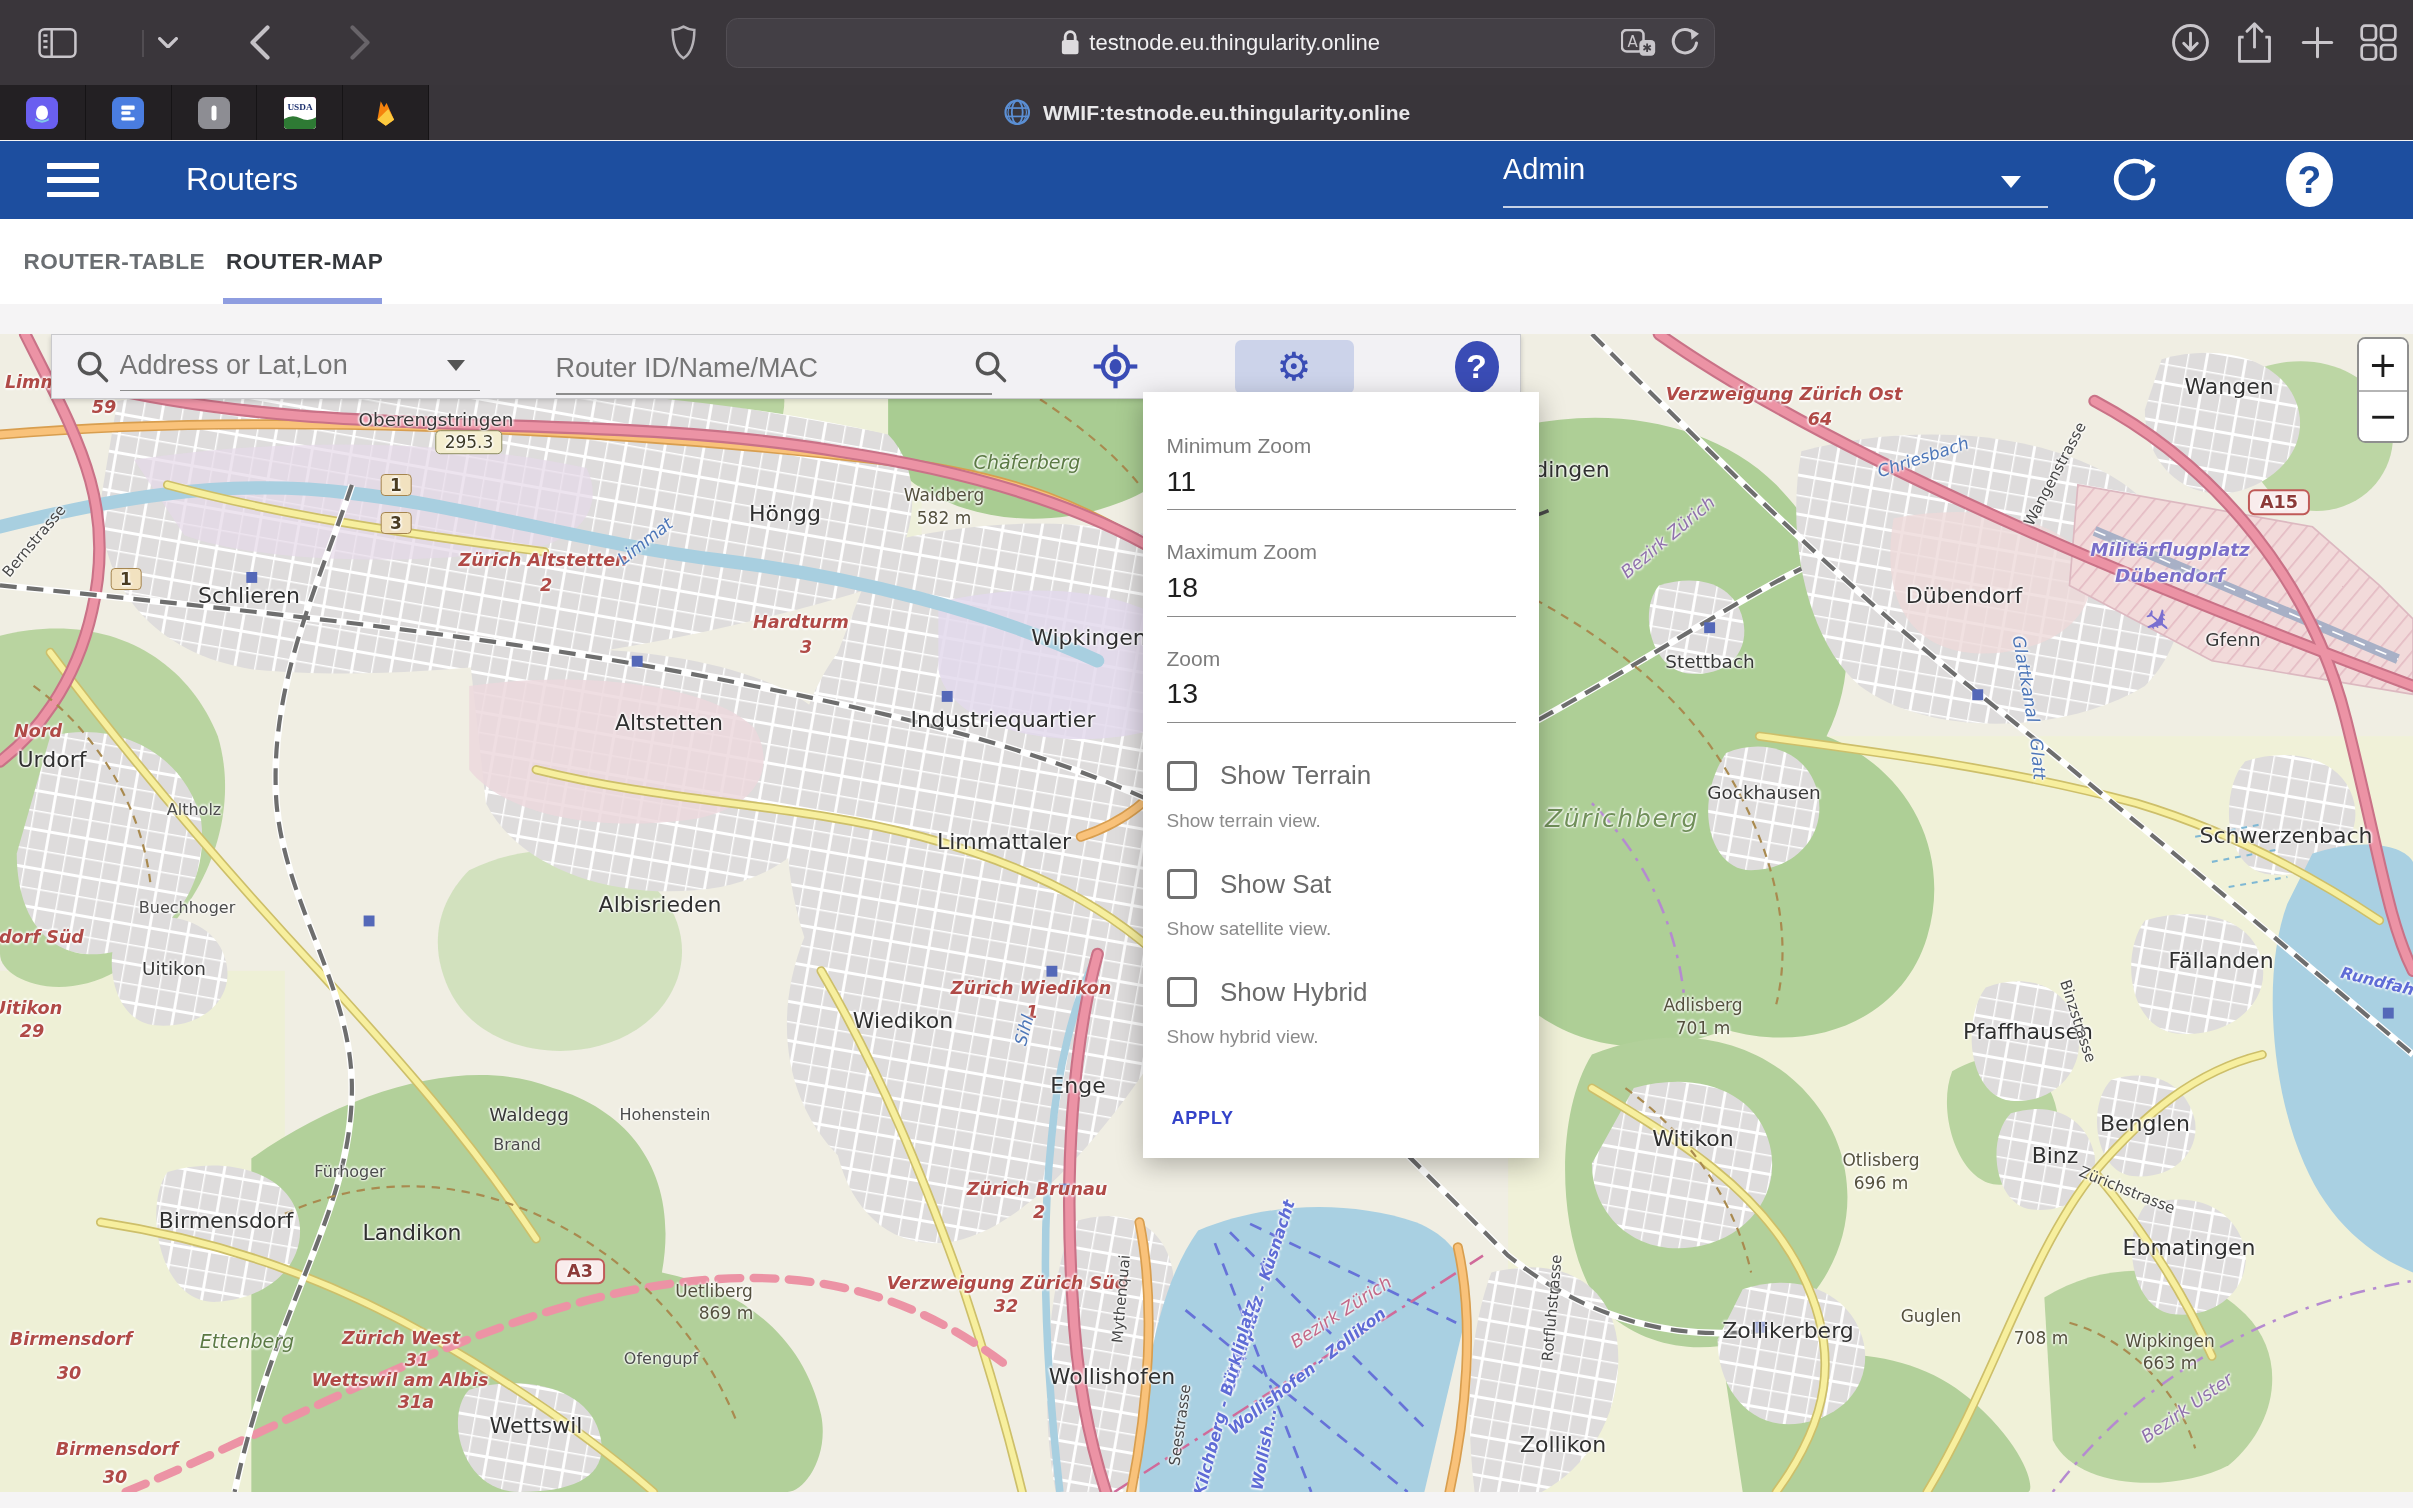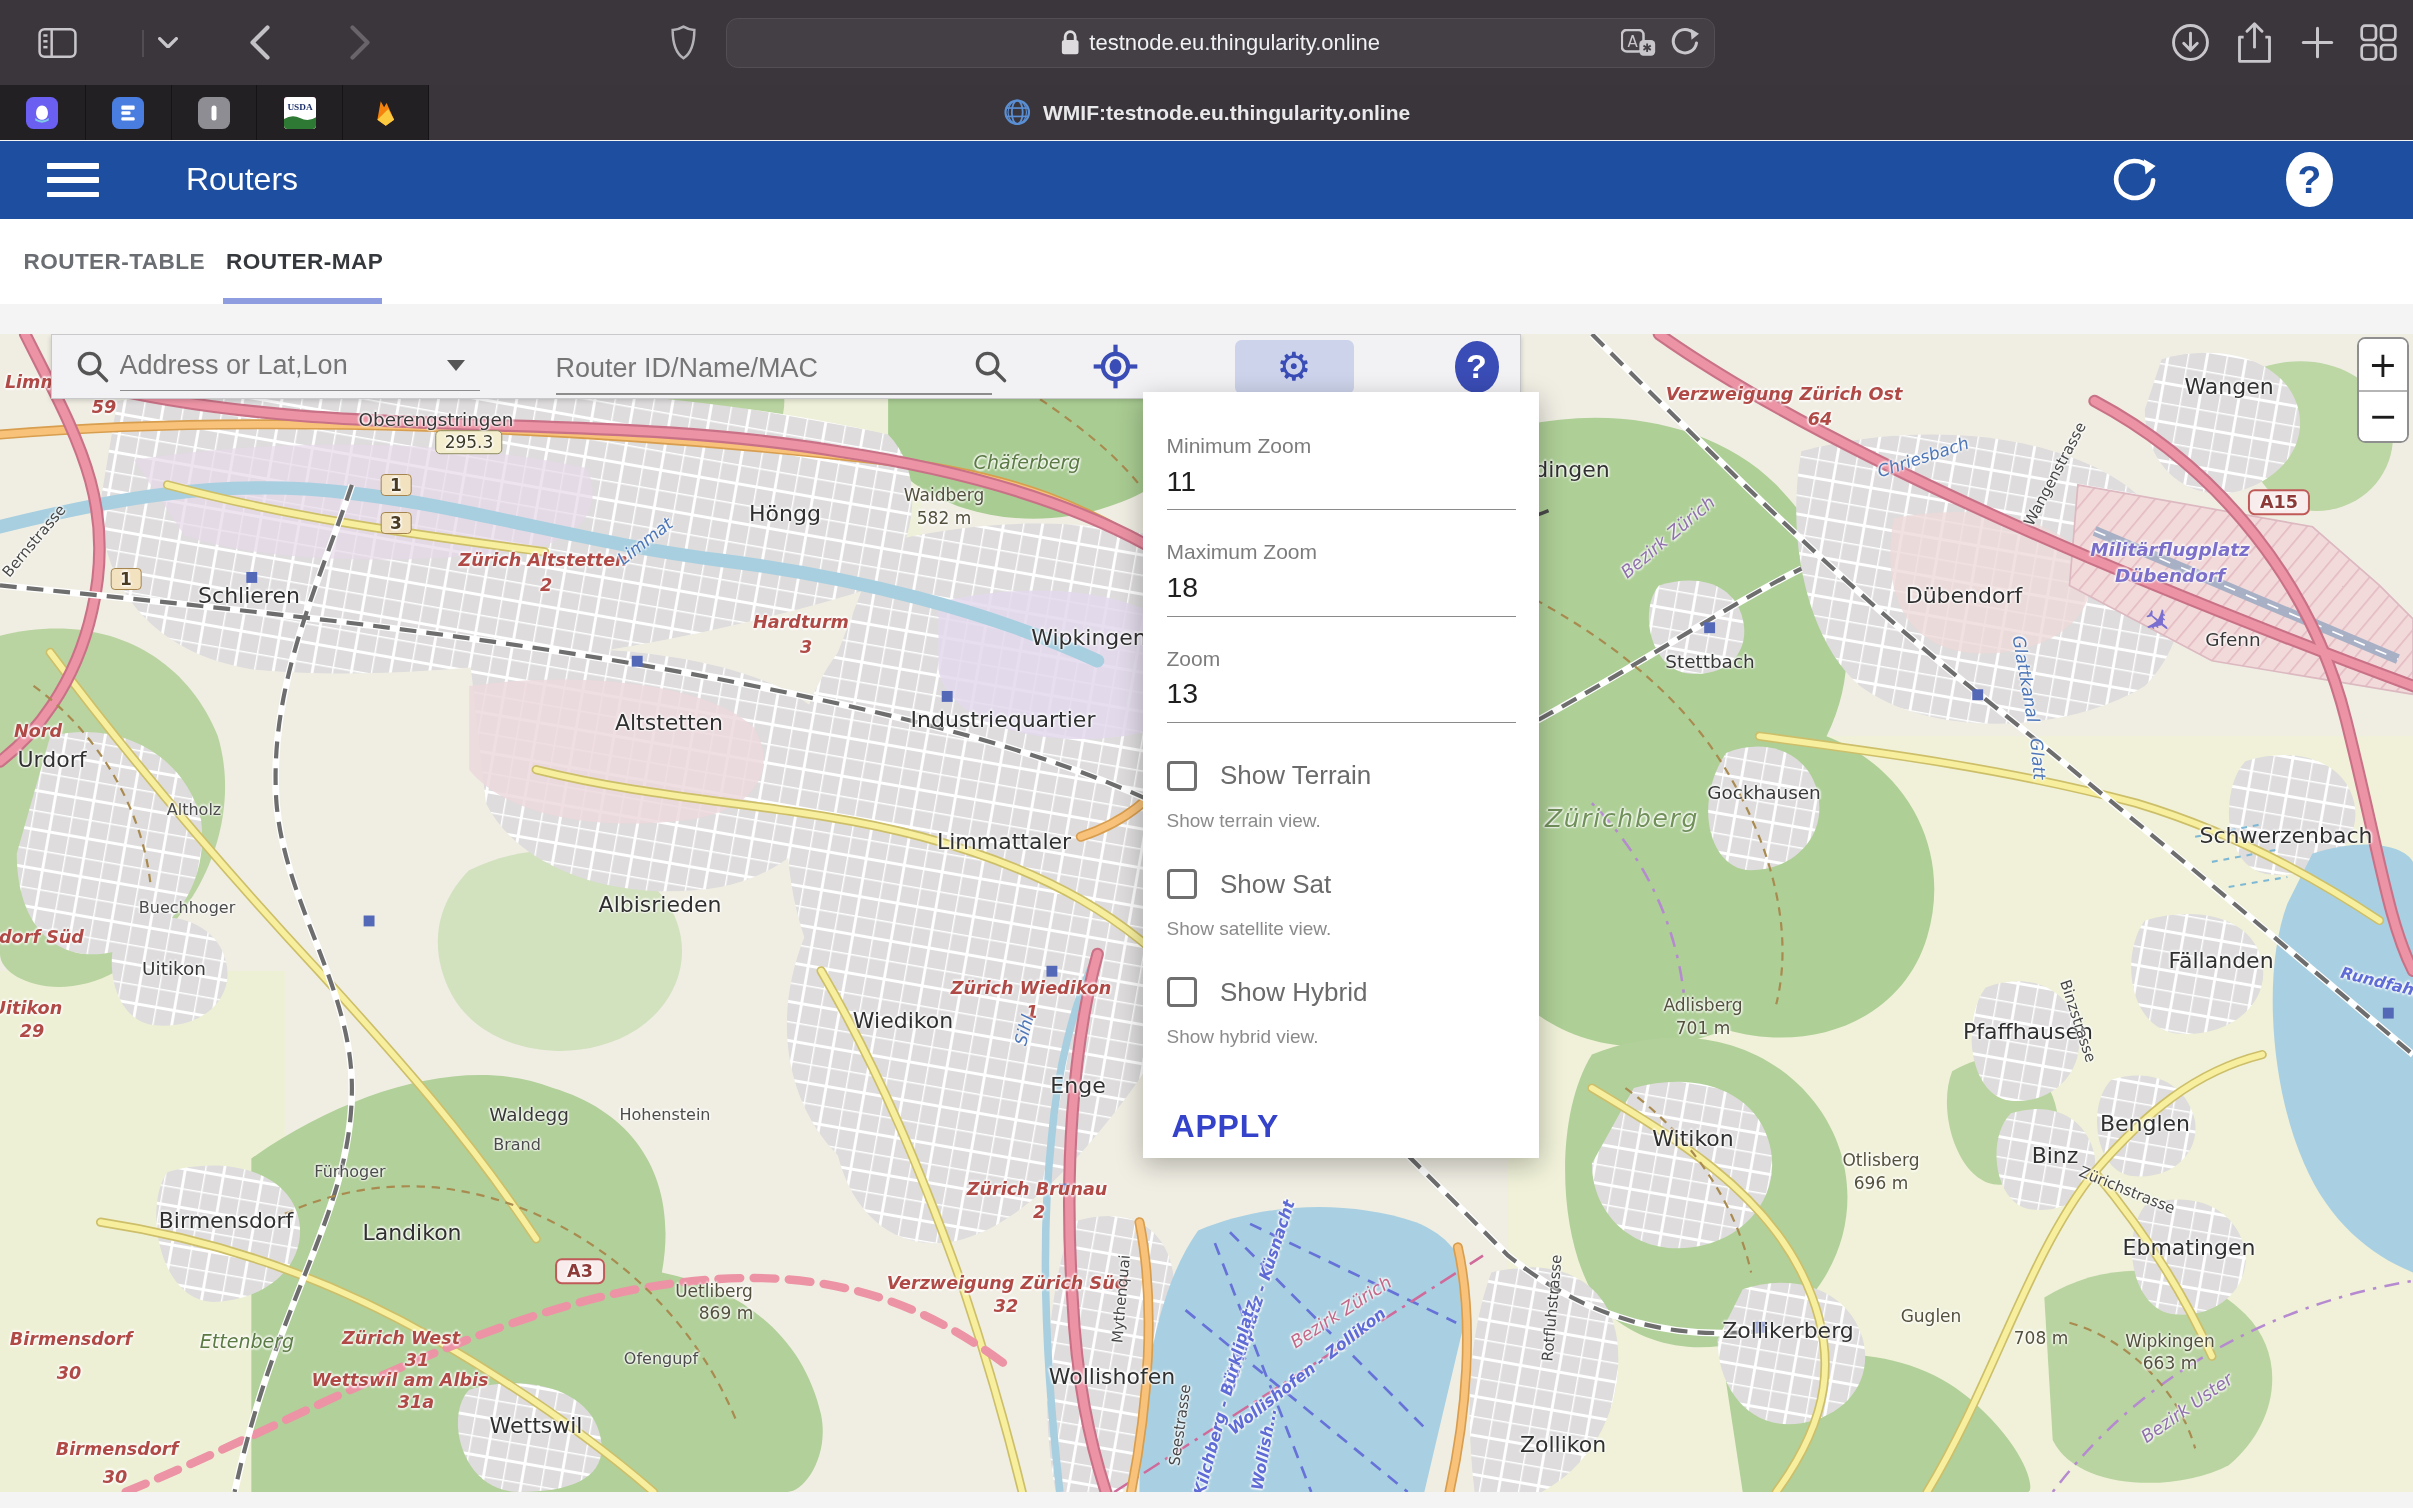--- a/index.html
+++ b/index.html
@@ -84,21 +84,21 @@
   
   #settings { position:absolute; left:1143px; top:58px; width:396px; height:766px; background:#fff;
     box-shadow:0 6.7px 25px rgba(0,0,0,.28); padding:42px 23.5px 0 23.5px; }
   .sfield { margin-bottom:30px; }
   .sfield .slabel { font-size:21px; color:#7c7c7c; margin-bottom:6.7px; }
   .sfield .svalue { font-size:28.5px; color:#1e1e1e; padding-bottom:11.7px; border-bottom:1.7px solid #8a8a8a; }
   .chk-row { display:flex; align-items:center; gap:23.5px; margin-top:37px; }
   .chk { width:30px; height:30px; border:3.4px solid #6f6f6f; border-radius:4.2px; cursor:pointer; }
   .chk-label { font-size:26px; color:#6b6b6b; }
   .chk-desc { font-size:19px; color:#8b8b8b; margin-top:18.4px; }
-  #apply { margin-top:60px; margin-left:5px; font-size:32px; font-weight:bold; letter-spacing:0.8px; color:#3443c9;
+  #apply { margin-top:60px; margin-left:5px; font-size:18px; font-weight:bold; letter-spacing:0.8px; color:#3443c9;
     background:none; border:none; cursor:pointer; font-family:"Liberation Sans",sans-serif; }
 
   
   #zoomctl { position:absolute; left:2357px; top:3.4px; width:52px; height:106px; background:#fff; border:2.5px solid #8f8f8f;
     border-radius:8.4px; overflow:hidden; }
   .zbtn { width:100%; height:50%; display:flex; align-items:center; justify-content:center; font-size:35px; color:#1c1c1c;
     cursor:pointer; background:#fff; border:none; font-family:"DejaVu Sans",sans-serif; }
   #zoomctl .sep { position:absolute; left:0; top:50%; width:100%; height:1.7px; background:#b5b5b5; }
 
   #bottom-strip { position:absolute; left:0; top:1492px; width:2413px; height:17px; background:#f5f4f5; }
@@ -245,20 +245,25 @@
   </div>
 </div>
 
 <div id="appbar">
   <div id="burger">
       <div></div>
       <div></div>
       <div></div>
     </div>
   <div id="app-title">Routers</div>
+  <div id="user-select">
+    <span>Admin</span>
+    <span class="caret"></span>
+    <span class="uline"></span>
+  </div>
   <div class="abs" style="left:2112px; top:15px; cursor:pointer;">
     <svg width="47" height="47" viewBox="0 0 56 56">
         <path d="M44 14 A22 22 0 1 0 49 29" fill="none" stroke="#fff" stroke-width="5.5" stroke-linecap="round"></path>
         <polygon points="38,4 52,12 40,22" fill="#fff"></polygon>
       </svg>
   </div>
   <div id="hdr-help">?</div>
 </div>
 
 <div id="view-tabs">

